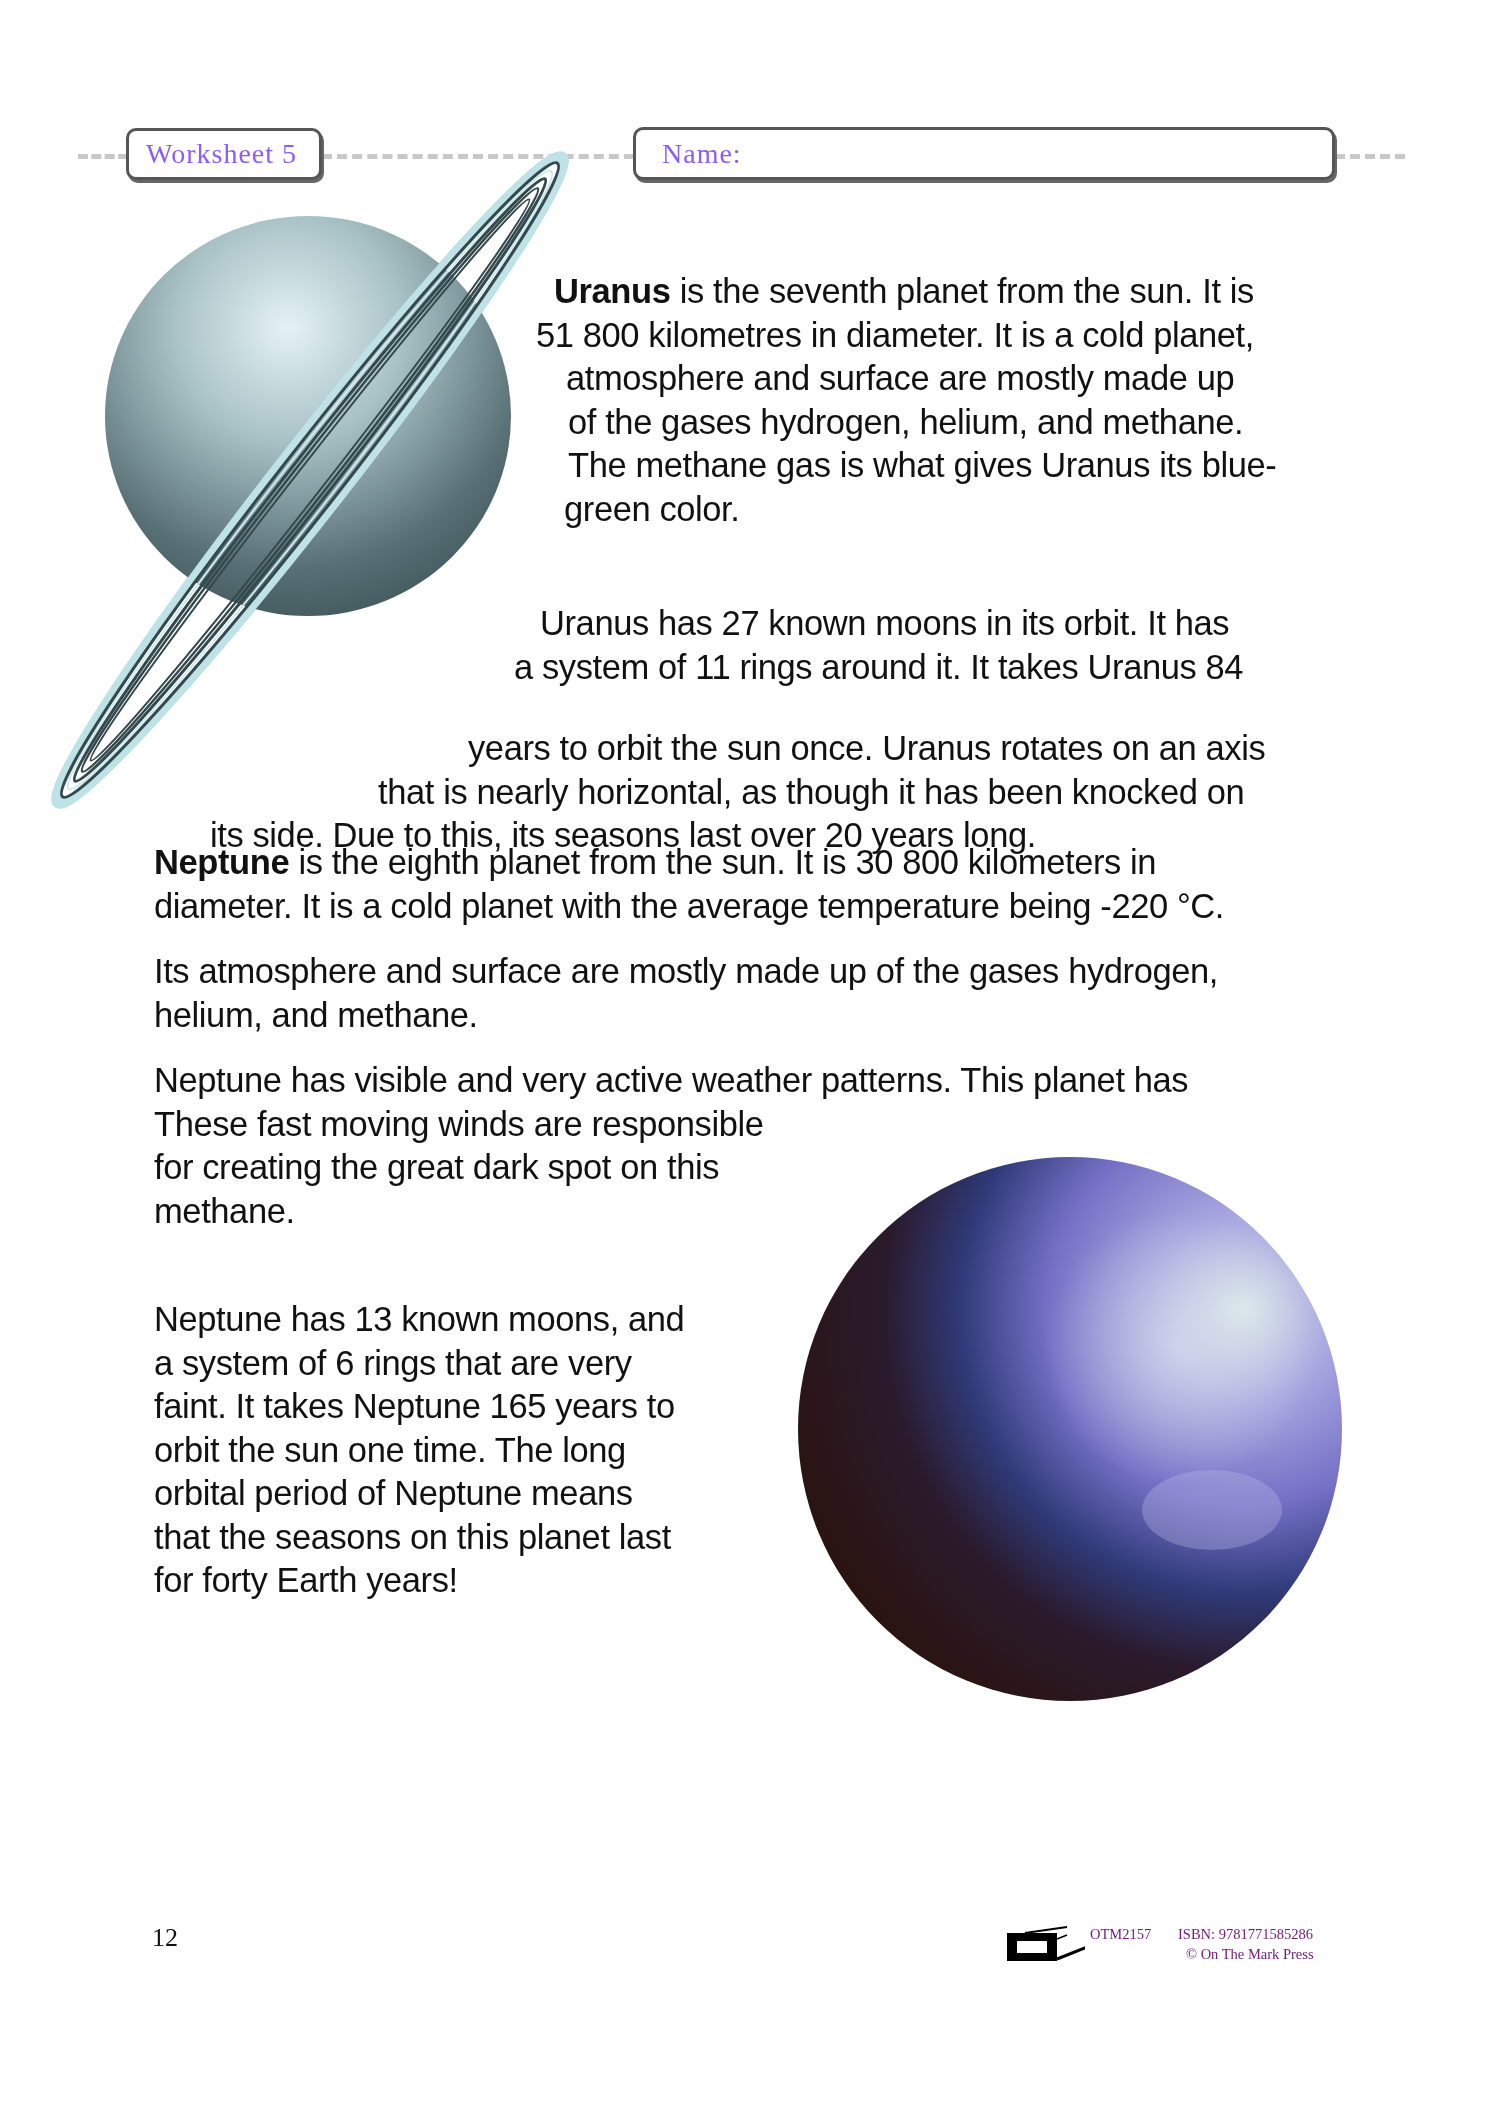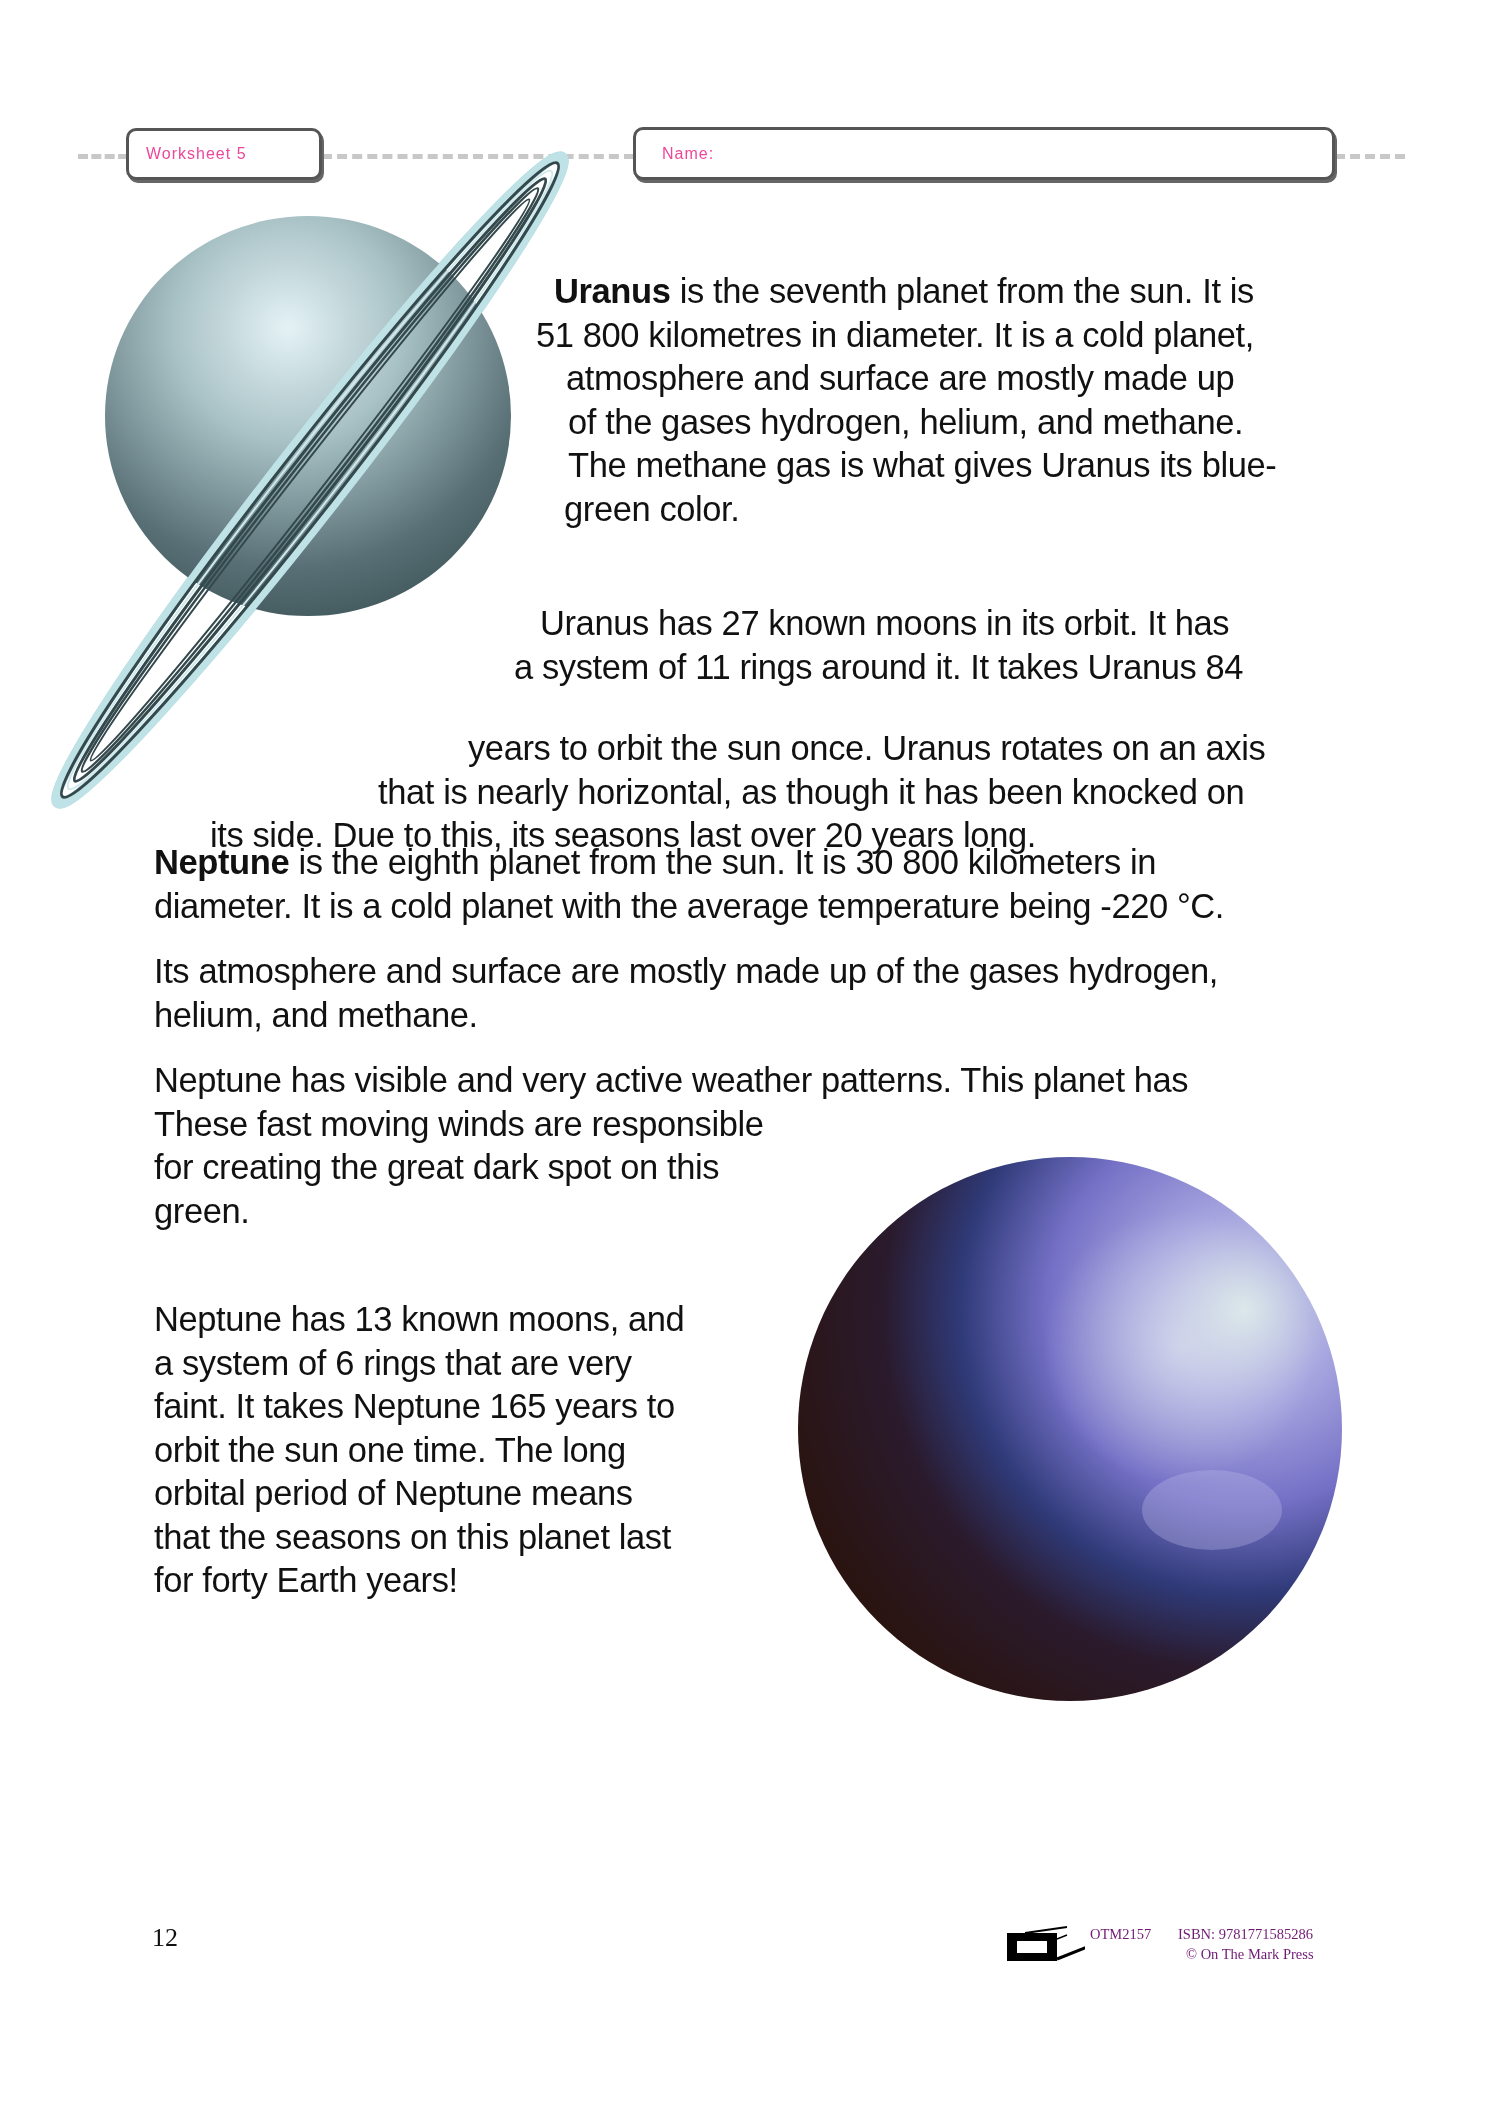--- a/index.html
+++ b/index.html
@@ -2,23 +2,23 @@
 <html><head>
 <meta charset="utf-8">
 <style>
   html, body { margin: 0; padding: 0; background: #ffffff; }
   body { width: 1489px; height: 2105px; position: relative; overflow: hidden;
          font-family: "Liberation Sans", "DejaVu Sans", sans-serif; color: #111; }
 
   
   .dash { position: absolute; height: 0; border-top: 5px dashed #c8c8c8; }
   .hbox { position: absolute; background: #fff; border: 3px solid #555; border-radius: 10px;
-          box-sizing: border-box; font-size: 16px; letter-spacing: 1px; color: #ec4899;
+          box-sizing: border-box; font-size: 28px; letter-spacing: 1px; color: #8b5cf6;
           display: flex; align-items: center; padding-left: 16px;
-          box-shadow: 2px 3px 0 #666; }
+          box-shadow: 2px 3px 0 #666; font-family: Liberation Serif, serif; }
   #ws-box { left: 126px; top: 128px; width: 196px; height: 52px; padding-left: 17px; }
   #name-box { left: 633px; top: 127px; width: 702px; height: 53px; padding-left: 26px; }
 
   
   svg.art { position: absolute; }
 
   
   .p { position: absolute; font-size: 34.5px; line-height: 43.5px; white-space: nowrap;
        letter-spacing: -0.4px; color: #111; }
   .line { display: block; }
@@ -97,21 +97,21 @@
 
 <div class="p" style="left:154px; top:950px;">
   <span class="line">Its atmosphere and surface are mostly made up of the gases hydrogen,</span>
   <span class="line">helium, and methane.</span>
 </div>
 
 <div class="p" style="left:154px; top:1059px;">
   <span class="line">Neptune has visible and very active weather patterns. This planet has</span>
   <span class="line">These fast moving winds are responsible</span>
   <span class="line">for creating the great dark spot on this</span>
-  <span class="line">green.</span>
+  <span class="line">methane.</span>
 </div>
 
 <div class="p" style="left:154px; top:1298px;">
   <span class="line">Neptune has 13 known moons, and</span>
   <span class="line">a system of 6 rings that are very</span>
   <span class="line">faint. It takes Neptune 165 years to</span>
   <span class="line">orbit the sun one time. The long</span>
   <span class="line">orbital period of Neptune means</span>
   <span class="line">that the seasons on this planet last</span>
   <span class="line">for forty Earth years!</span>

